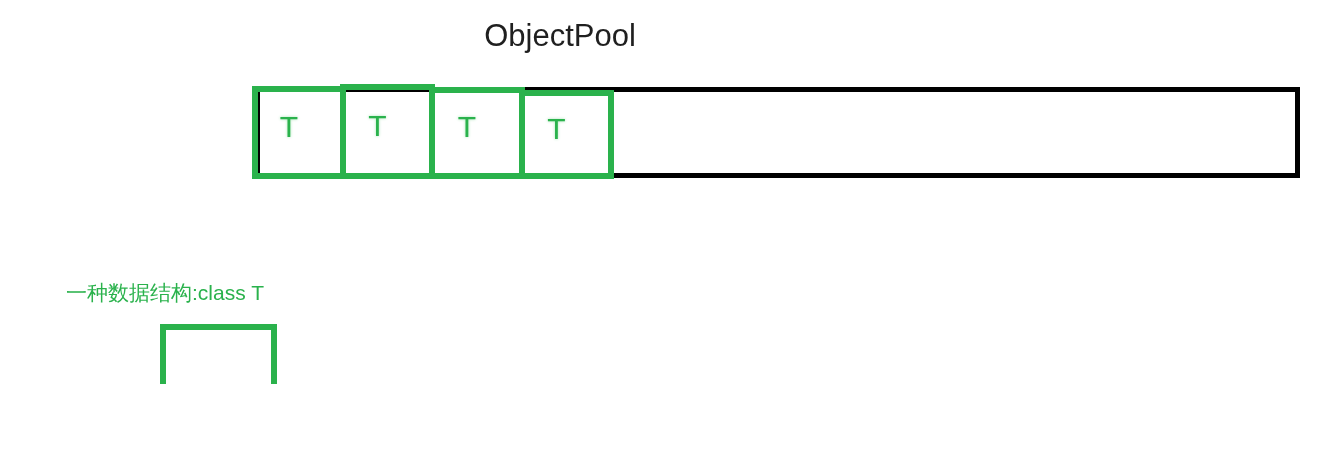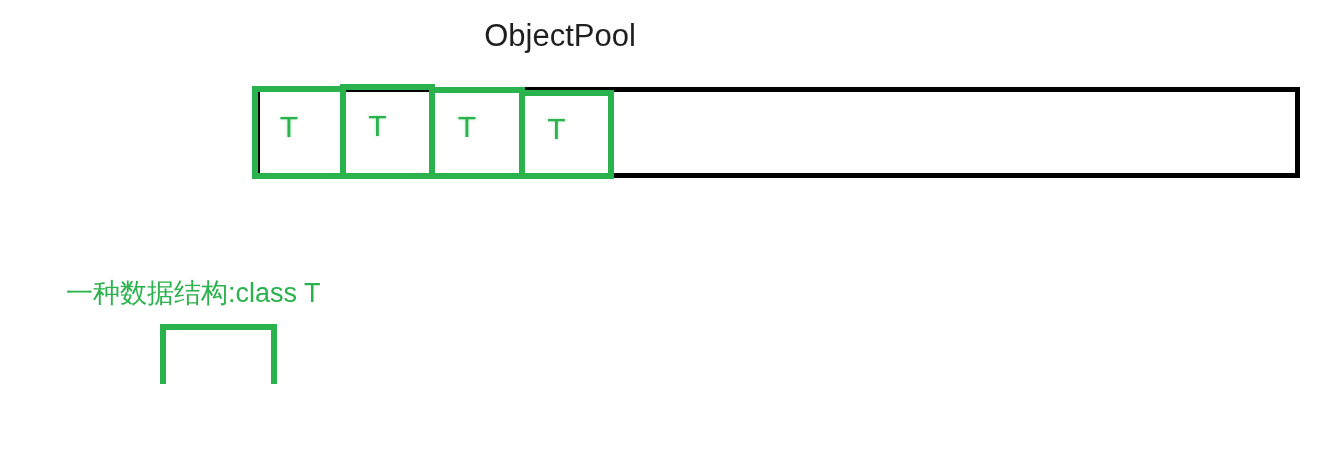--- a/index.html
+++ b/index.html
@@ -61,21 +61,21 @@
     color: var(--green);
     text-shadow: 0 0 3px rgba(160, 225, 175, 0.95);
     transform: translate(-10px, -6px);
     user-select: none;
   }
 
   .note-text {
     position: absolute;
     left: 66px;
     top: 277px;
-    font-size: 27px;
+    font-size: 21px;
     line-height: 32px;
     color: var(--green);
     white-space: nowrap;
   }
 
   .class-t-square {
     position: absolute;
     left: 160px;
     top: 324px;
     width: 117px;

